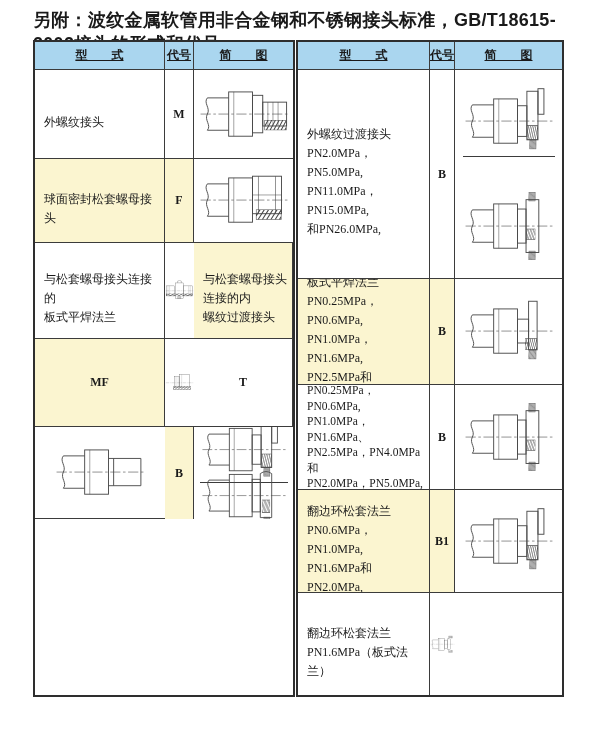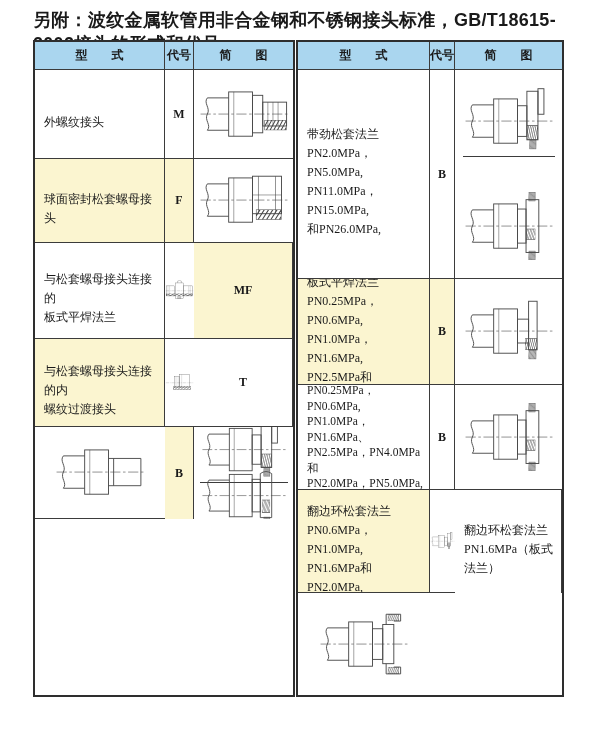--- a/index.html
+++ b/index.html
@@ -15,21 +15,21 @@
   .grid{display:grid;width:100%;height:100%;}
   .lhalf .grid{grid-template-columns:130px 29px 1fr;
                grid-template-rows:28px 89px 84px 96px 88px 92px 1fr;}
   .rhalf .grid{grid-template-columns:132px 25px 1fr;
                grid-template-rows:28px 209px 106px 105px 103px 1fr;}
   .c{border-right:1px solid #3b3b3b;border-bottom:1px solid #3b3b3b;
      box-sizing:border-box;min-width:0;min-height:0;overflow:hidden;}
   .lc{border-right:none;text-align:center;}
   .lr{border-bottom:none;}
   .hd{background:#aad6ef;display:flex;align-items:center;justify-content:center;
-      font-weight:bold;font-size:12px;padding:0;}
+      font-weight:bold;font-size:12px;padding:0;text-decoration:underline;}
   .hl{background:#fbf5d0;}
   .type{display:flex;flex-direction:column;justify-content:center;
         padding:20px 3px 4px 9px;font-size:12px;line-height:19px;white-space:pre-line;}
   .tight{line-height:15.5px;font-size:11.5px;}
   .code{display:flex;align-items:center;justify-content:center;
         font-size:12px;font-weight:bold;}
   .dg{display:flex;align-items:center;justify-content:center;background:#fff;}
   .split{display:grid;grid-template-rows:1fr 1fr;padding:0;}
   .split>div{display:flex;align-items:center;justify-content:center;min-height:0;}
   .split>div:first-child{border-bottom:1px solid #3b3b3b;}
@@ -128,23 +128,23 @@
         <path d="M11 22 V58 M17 22 V58" stroke-width="0.6"></path>
         <rect x="40" y="11" width="28" height="58"></rect>
         <path d="M47 11 V4 Q54 -1 61 4 V11"></path>
         <rect x="68" y="22" width="34" height="36"></rect>
         <path d="M88 22 V58 M94 22 V58" stroke-width="0.6"></path>
         <use href="#ht" x="5" y="50" width="97" height="11"></use>
         <use href="#ht" x="46" y="61" width="14" height="9"></use>
       </svg>
     </div>
 
-    <div class="c code hl">MF</div>
     <div class="c type hl">与松套螺母接头连接的内
 螺纹过渡接头</div>
+    <div class="c code hl">MF</div>
     <div class="c dg lc">
       <svg class="d" viewBox="0 0 108 80" width="92">
         <use href="#g-cl"></use>
         <rect x="36" y="18" width="18" height="40"></rect>
         <path d="M41 18 V58 M49 18 V58" stroke-width="0.6"></path>
         <rect x="54" y="9" width="36" height="50"></rect>
         <path d="M62 9 V59" stroke-width="0.6"></path>
         <use href="#ht" x="30" y="53" width="66" height="13"></use>
       </svg>
     </div>
@@ -177,21 +177,21 @@
     </div>
   </div>
 </div>
 
 <div class="half rhalf">
   <div class="grid">
     <div class="c hd">型　　式</div>
     <div class="c hd">代号</div>
     <div class="c hd lc">简　　图</div>
 
-    <div class="c type">带劲松套法兰
+    <div class="c type">外螺纹过渡接头
 PN2.0MPa，PN5.0MPa,
 PN11.0MPa，PN15.0MPa,
 和PN26.0MPa,</div>
     <div class="c code">B</div>
     <div class="c dg lc split">
       <div>
         <svg class="d" viewBox="0 0 108 80" width="92">
           <use href="#g-cl"></use>
             <use href="#g-hb"></use>
             <use href="#g-fl1"></use>
@@ -230,20 +230,21 @@
       <svg class="d" viewBox="0 0 108 80" width="92">
         <use href="#g-cl"></use>
           <use href="#g-hb"></use>
           <use href="#g-fl3"></use>
       </svg>
     </div>
 
     <div class="c type hl">翻边环松套法兰
 PN0.6MPa，PN1.0MPa,
 PN1.6MPa和PN2.0MPa,</div>
+    <div class="c code hl">B1</div>
     <div class="c dg lc">
       <svg class="d" viewBox="0 0 108 80" width="92">
         <use href="#g-cl"></use>
           <use href="#g-hb"></use>
           <use href="#g-fl1"></use>
       </svg>
     </div>
 
     <div class="c type lr">翻边环松套法兰
 PN1.6MPa（板式法兰）</div>

